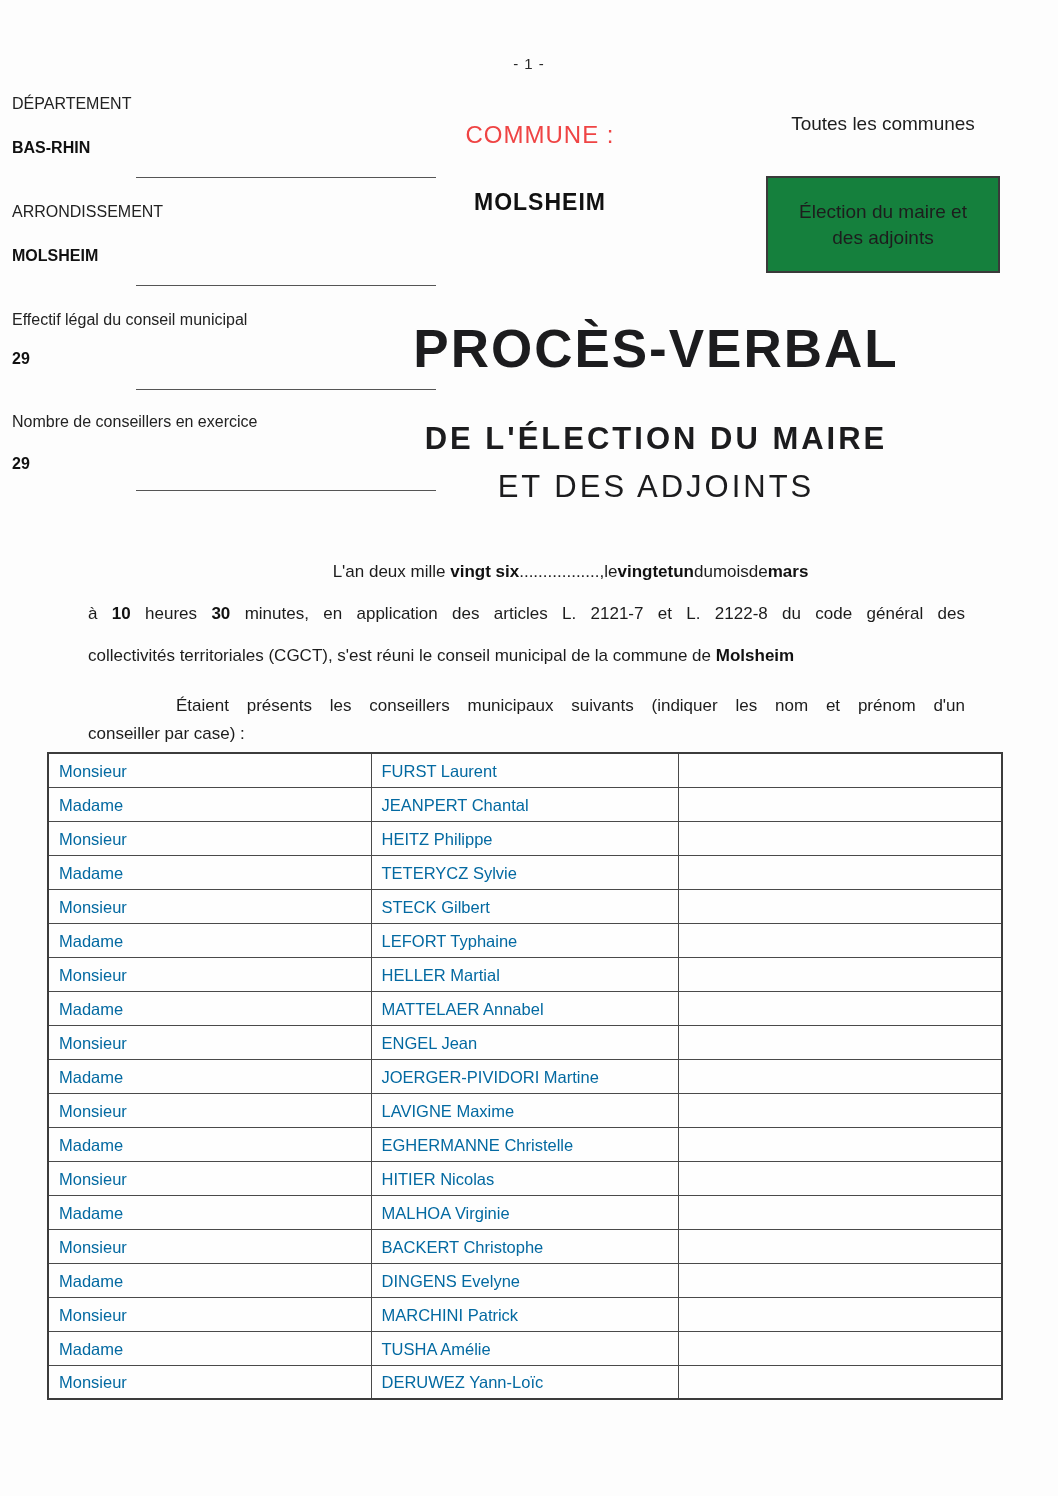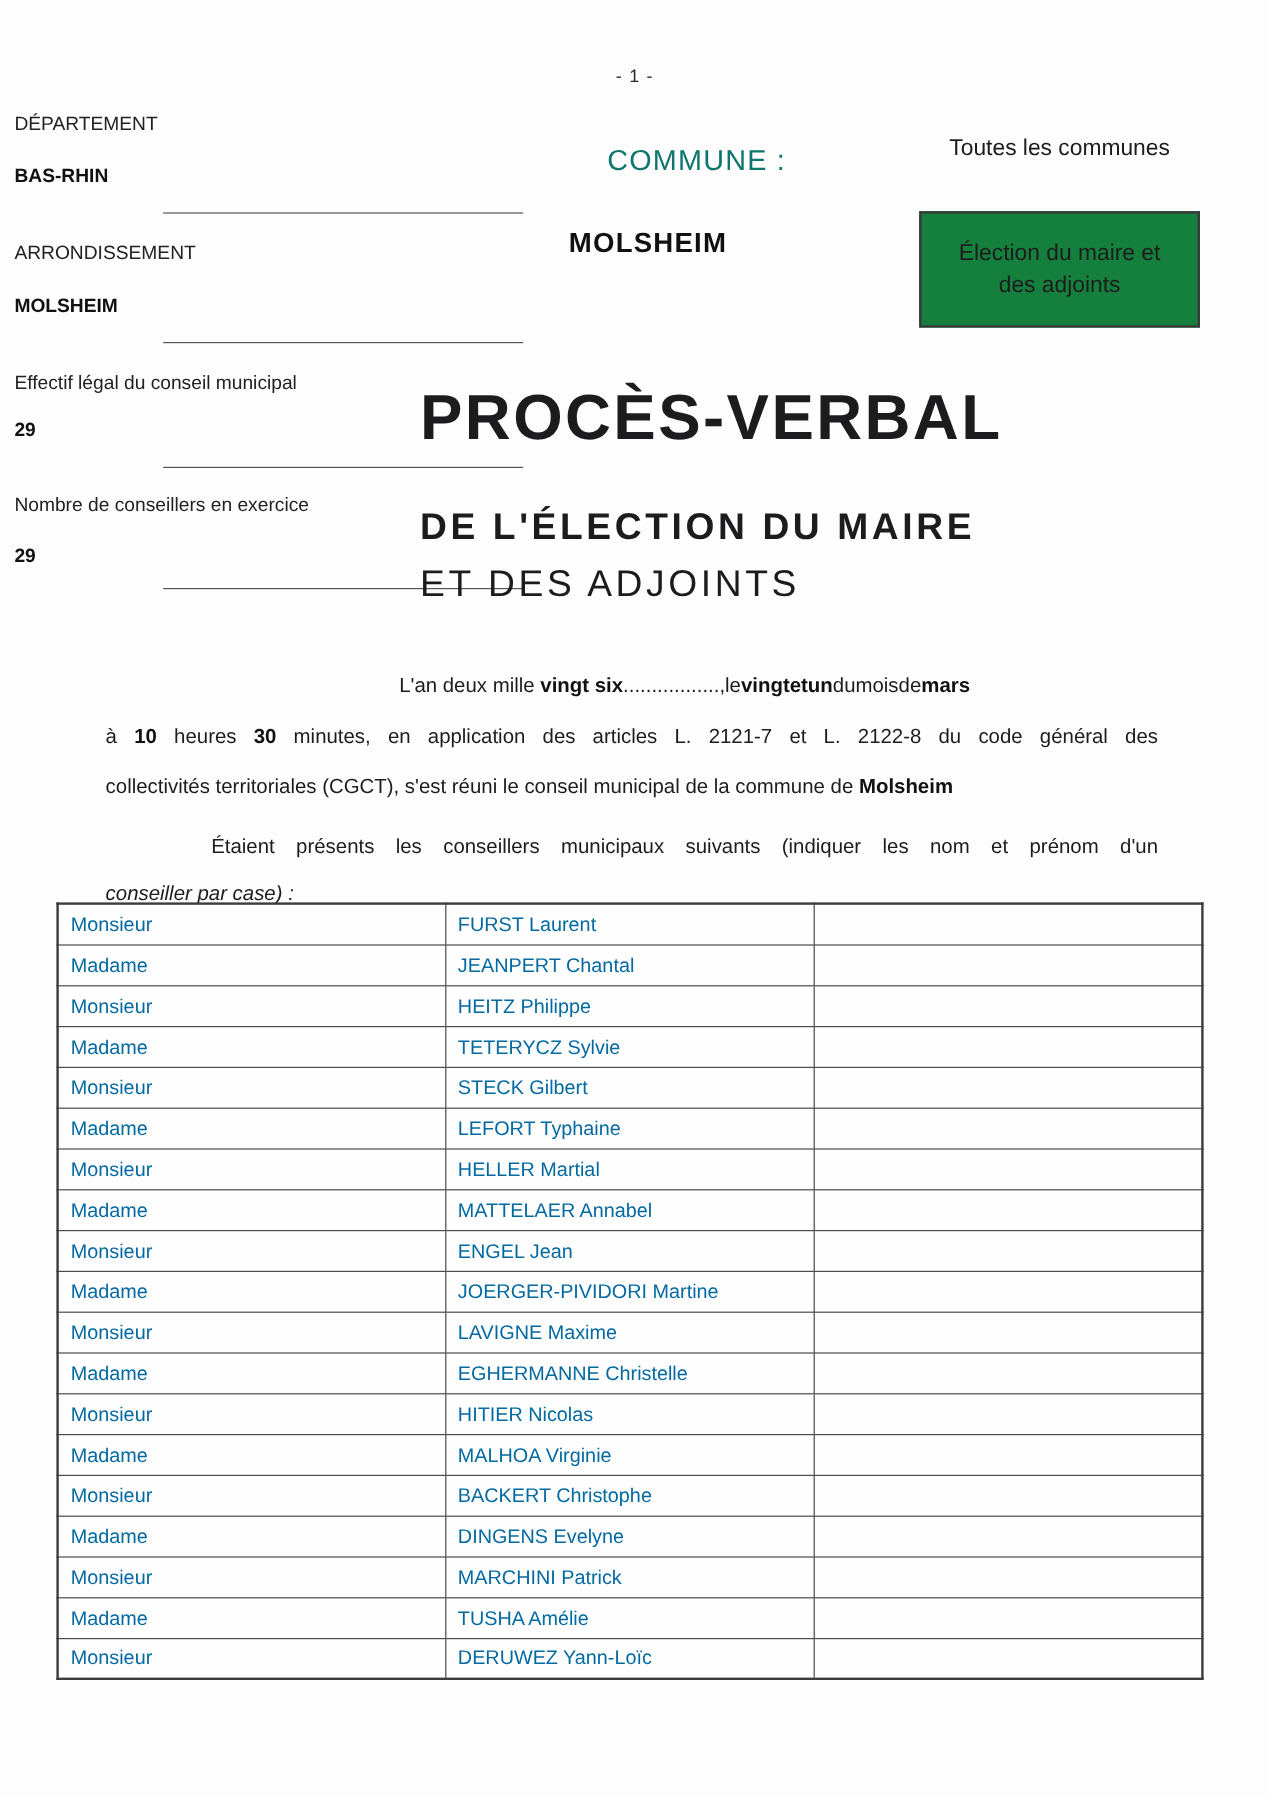--- a/index.html
+++ b/index.html
@@ -29,46 +29,46 @@
   .l-arr-value { top: 247px; }
   .l-rule2 { top: 285px; }
   .l-eff-label { top: 311px; }
   .l-eff-value { top: 350px; }
   .l-rule3 { top: 389px; }
   .l-exe-label { top: 413px; }
   .l-exe-value { top: 455px; }
   .l-rule4 { top: 490px; }
   
   .col-center { position: absolute; left: 425px; top: 0; width: 230px; text-align: center; }
-  .commune-label { position: absolute; top: 121px; width: 100%; font-size: 24px; letter-spacing: 1px; color: #0f766e; text-align: right; }
+  .commune-label { position: absolute; top: 121px; width: 100%; font-size: 24px; letter-spacing: 1px; color: #ef4444; }
   .commune-value { position: absolute; top: 189px; width: 100%; font-size: 23px; font-weight: bold; letter-spacing: 1px; color: #111; }
   
   .col-right { position: absolute; left: 764px; top: 0; width: 238px; }
   .all-communes { position: absolute; top: 113px; width: 100%; text-align: center; font-size: 19px; color: #1d1d1d; }
   .election-box {
     position: absolute; top: 176px; left: 2px; width: 234px; height: 97px;
     border: 2px solid #3a3a3a; background: #15803d;
     display: flex; flex-direction: column; align-items: center; justify-content: center;
     font-size: 19px; line-height: 26px; text-align: center; color: #1d1d1d;
   }
   
-  .title-block { position: absolute; left: 350px; top: 320px; width: 612px; text-align: left; color: #1c1c1e; }
+  .title-block { position: absolute; left: 350px; top: 320px; width: 612px; text-align: center; color: #1c1c1e; }
   .title-1 { font-size: 53px; font-weight: 800; letter-spacing: 2px; line-height: 58px; }
   .title-2 { margin-top: 44px; font-size: 31px; font-weight: 800; letter-spacing: 3px; line-height: 33px; }
   .title-3 { margin-top: 15px; font-size: 31px; font-weight: 400; letter-spacing: 3px; line-height: 33px; }
   
   .intro { position: absolute; left: 88px; top: 562px; width: 877px; font-size: 17px; color: #1c1c1c; }
   .p-line { height: 20px; line-height: 20px; margin-bottom: 22px; white-space: nowrap; }
   .p-line1 { margin-left: 88px; display: flex; justify-content: center; }
   .p-line2 { text-align: justify; text-align-last: justify; }
   .p-line3 { text-align: left; }
   .intro b { font-weight: bold; color: #111; }
   .presents { position: absolute; left: 88px; top: 696px; width: 877px; font-size: 17px; color: #1c1c1c; }
   .presents .pr-line1 { text-indent: 88px; text-align: justify; text-align-last: justify; height: 20px; line-height: 20px; white-space: nowrap; }
-  .presents .pr-line2 { margin-top: 19px; height: 20px; line-height: 20px; font-style: italic; }
+  .presents .pr-line2 { margin-top: 8px; height: 20px; line-height: 20px; }
   
   .members-table {
     position: absolute; left: 47px; top: 752px; width: 956px;
     border-collapse: collapse;
     border: 2px solid #3c3c3c;
     font-size: 16.5px; color: #0369a1;
   }
   .members-table td {
     border: 1px solid #4a4a4a;
     height: 34px;

